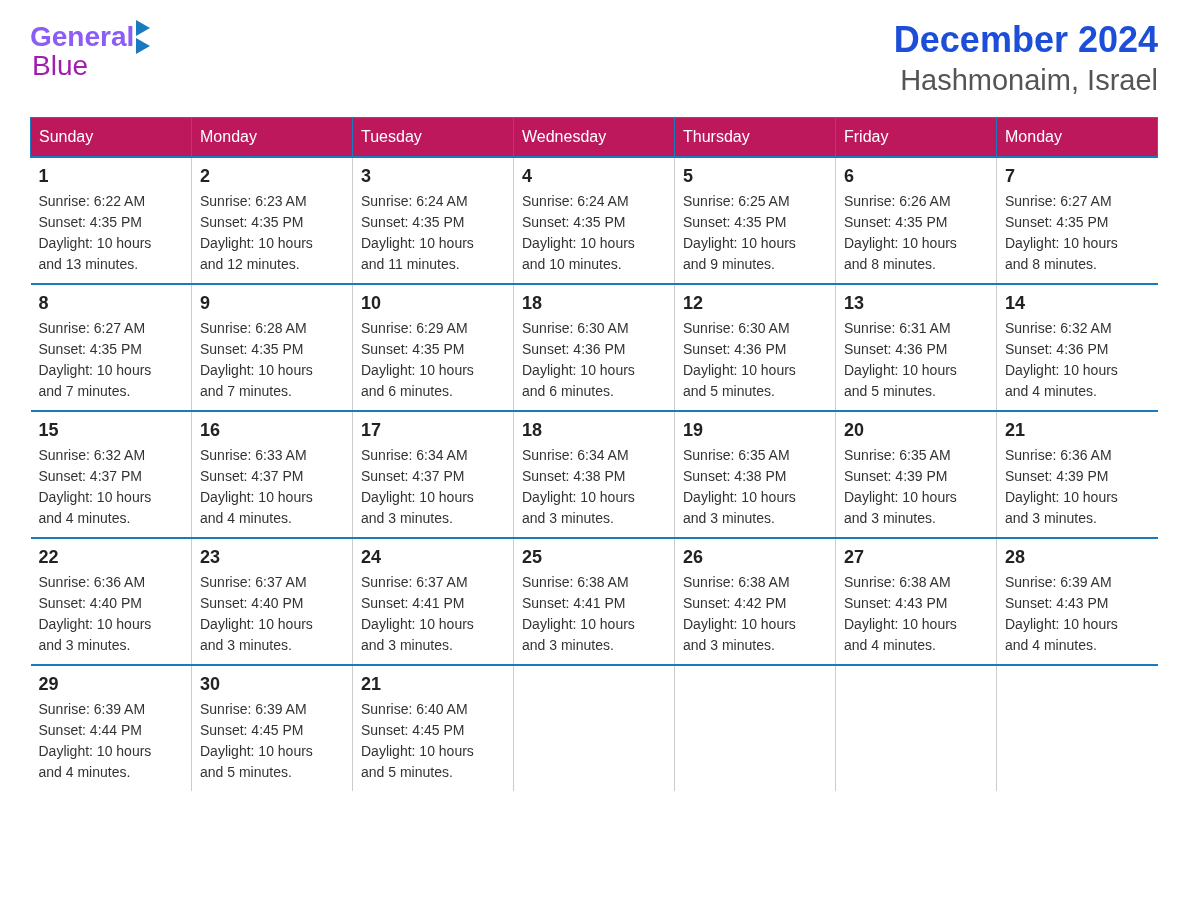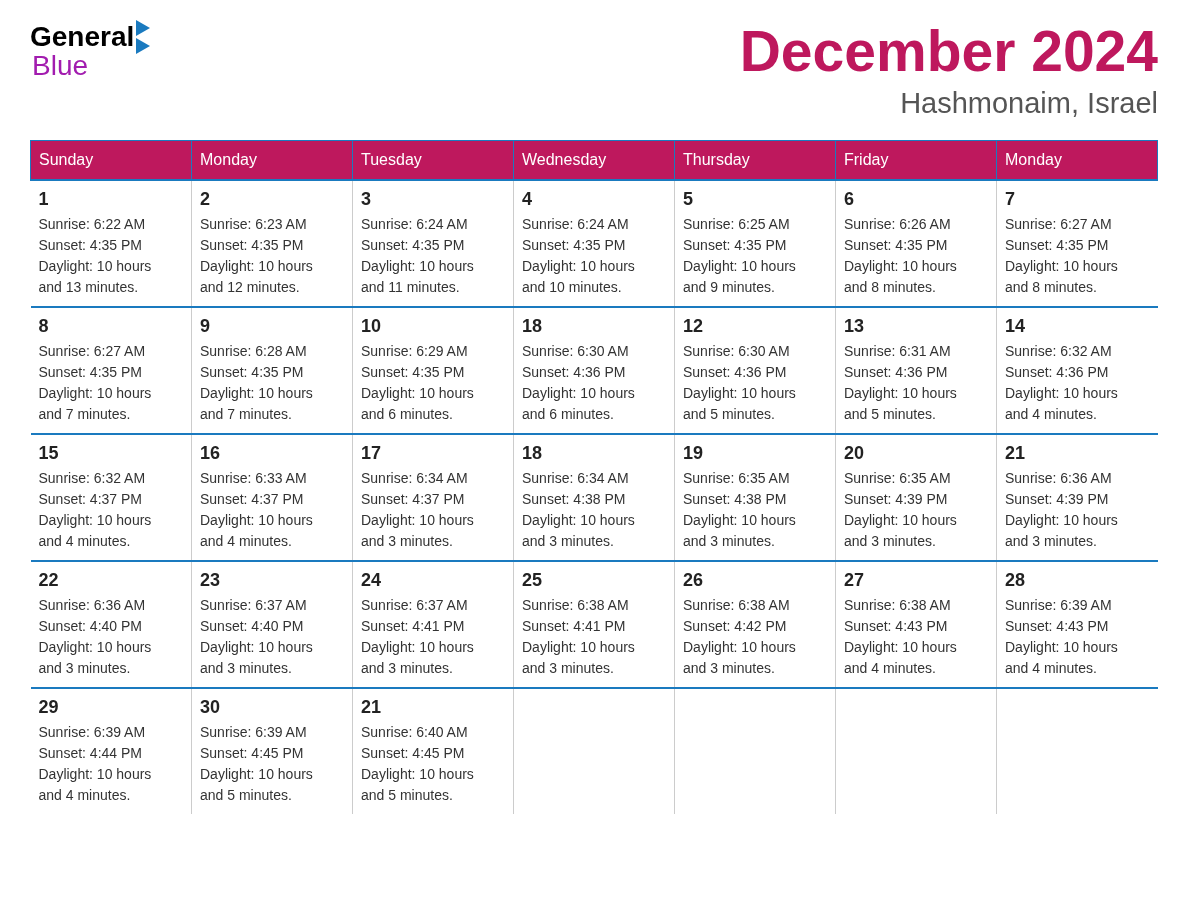--- a/index.html
+++ b/index.html
@@ -12,21 +12,21 @@
     }
     .header {
       display: flex;
       justify-content: space-between;
       align-items: flex-start;
       margin-bottom: 20px;
     }
     .logo-text-general {
       font-size: 28px;
       font-weight: bold;
-      color: #000000;
+      color: #8b5cf6;
     }
     .logo-text-blue {
       font-size: 28px;
       font-weight: normal;
       color: #a21caf;
     }
     .logo-wrapper {
       display: flex;
       flex-direction: column;
       align-items: flex-start;
@@ -37,23 +37,23 @@
     }
     .logo-line2 {
       display: flex;
       align-items: center;
       margin-top: -4px;
     }
     .title-section {
       text-align: right;
     }
     .month-title {
-      font-size: 57px;
+      font-size: 36px;
       font-weight: bold;
-      color: #be185d;
+      color: #1d4ed8;
       line-height: 1.1;
     }
     .location {
       font-size: 29px;
       color: #555;
       margin-top: 4px;
     }
     table {
       width: 100%;
       border-collapse: collapse;

